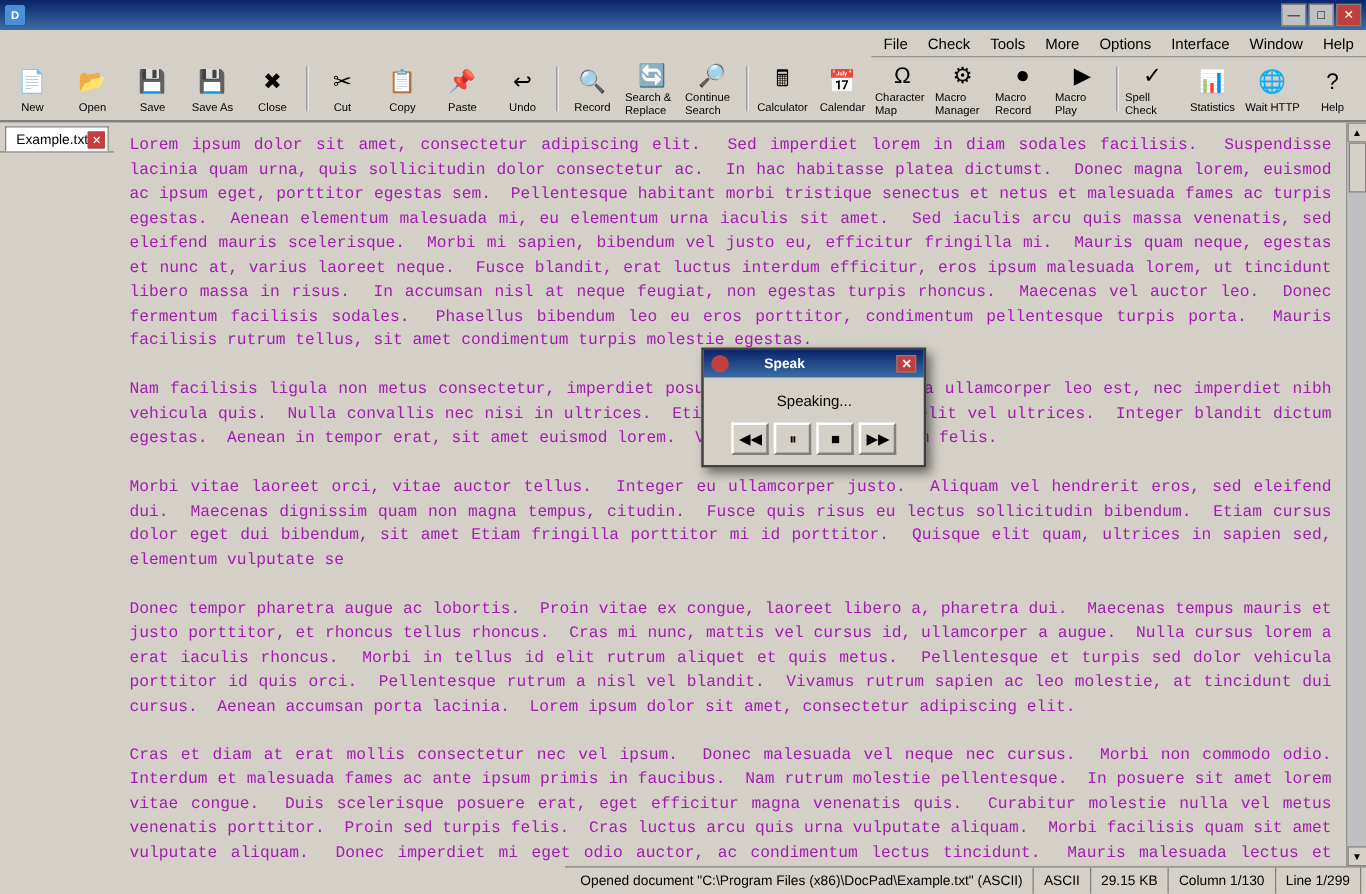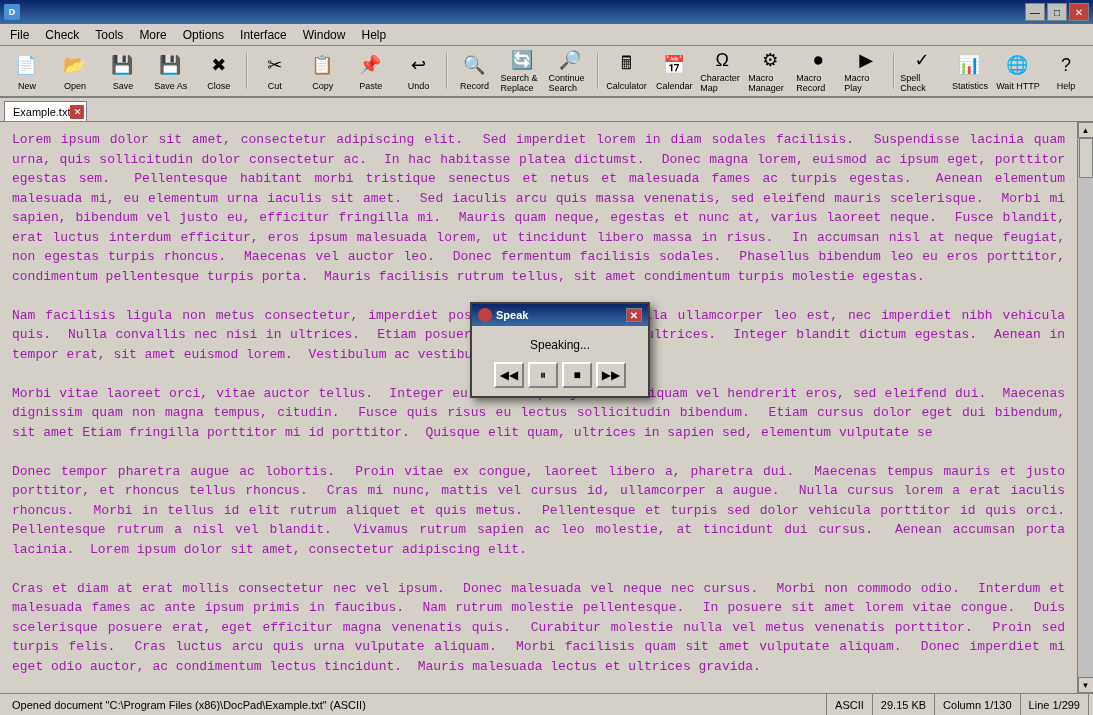--- a/index.html
+++ b/index.html
@@ -221,26 +221,26 @@
       display: flex;
       align-items: center;
     }
     .status-section:first-child { flex: 1; }
 
     
     #main-layout {
       display: flex;
       flex-direction: column;
       height: calc(715px - 24px);
+      align-items: flex-end;
     }
     #content-area {
       flex: 1;
       display: flex;
       overflow: hidden;
-      flex-direction: column;
     }
     #editor-wrapper {
       display: flex;
       flex: 1;
       overflow: hidden;
     }
 
     
     #speak-dialog {
       position: absolute;
@@ -457,21 +457,21 @@
       <div id="scrollbar">
         <div class="scroll-arrow">▲</div>
         <div class="scroll-track">
           <div class="scroll-thumb"></div>
         </div>
         <div class="scroll-arrow">▼</div>
       </div>
 
       <div id="speak-dialog">
         <div id="speak-title">
-          <div style="display:flex;align-items:center;">
+          <div style="display:flex;align-items:center;gap:24px;">
             <span id="speak-icon"></span>
             <span>Speak</span>
           </div>
           <div id="speak-close">✕</div>
         </div>
         <div id="speak-body">
           <div id="speak-status">Speaking...</div>
           <div id="speak-controls">
             <div class="speak-btn">
               <span>◀◀</span>

